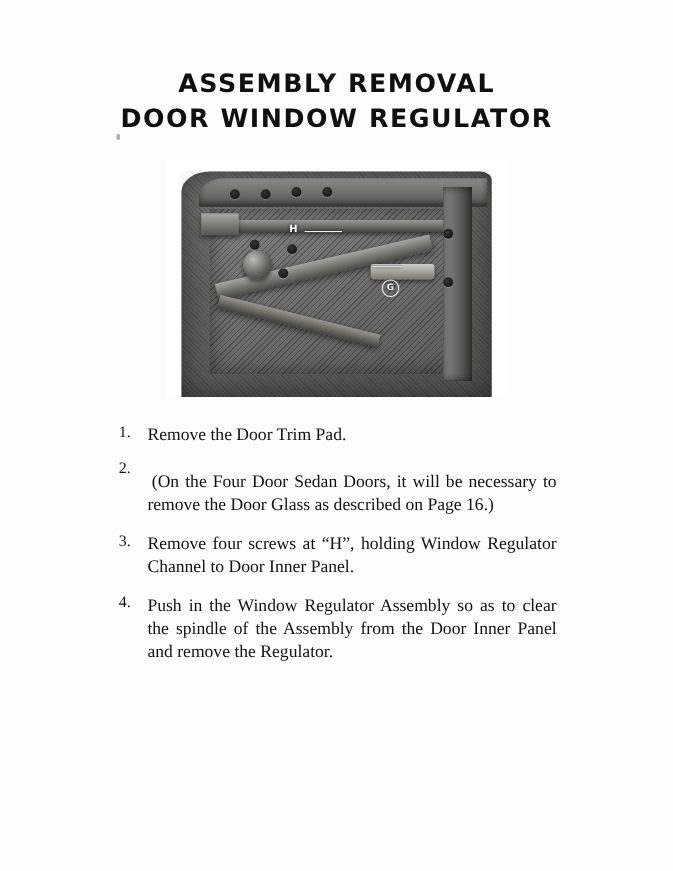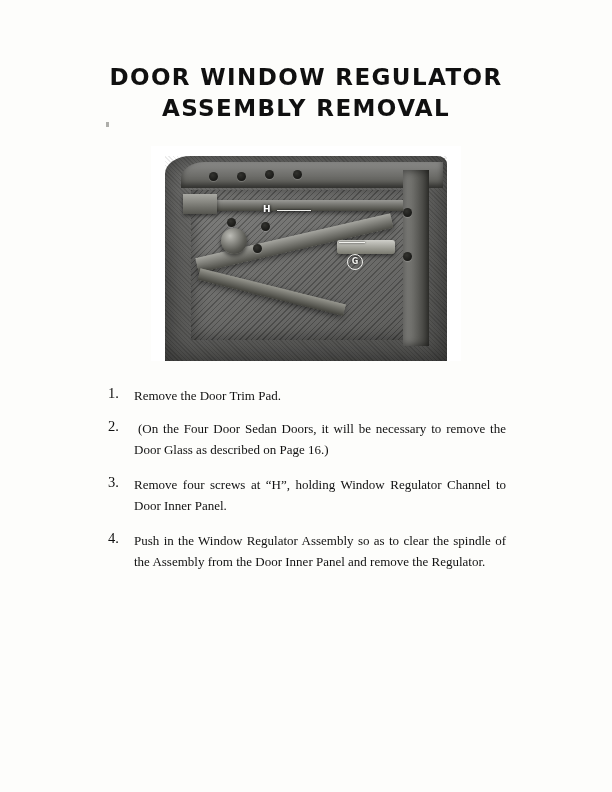--- a/index.html
+++ b/index.html
@@ -206,26 +206,27 @@
   }
   .num {
     width: 26px;
     flex: none;
     font-size: 14.5px;
     text-align: left;
     padding-left: 2px;
   }
   .txt {
     flex: 1;
-    font-size: 13px;
+    font-size: 16px;
     line-height: 21px;
     text-align: justify;
     hyphens: none;
   }
   .subpara {
+    margin-top: 10px;
     text-indent: 4px;
   }
   .folio {
     position: absolute;
     left: 0;
     right: 0;
     bottom: 72px;
     text-align: center;
     font-size: 12.5px;
     letter-spacing: 0.5px;
@@ -240,22 +241,22 @@
     top: 122px;
     opacity: 0.8;
   }
 </style>
 </head>
 <body>
 
 <div class="page">
 
   <div class="title-block">
+    <div class="title-line">ASSEMBLY REMOVAL</div>
     <div class="title-line">DOOR WINDOW REGULATOR</div>
-    <div class="title-line">ASSEMBLY REMOVAL</div>
   </div>
 
   <div class="speck"></div>
 
   <div class="figure-wrap">
     <div class="photo">
       <div class="door-body">
         <div class="door-texture"></div>
 
         <div class="top-rail"></div>

